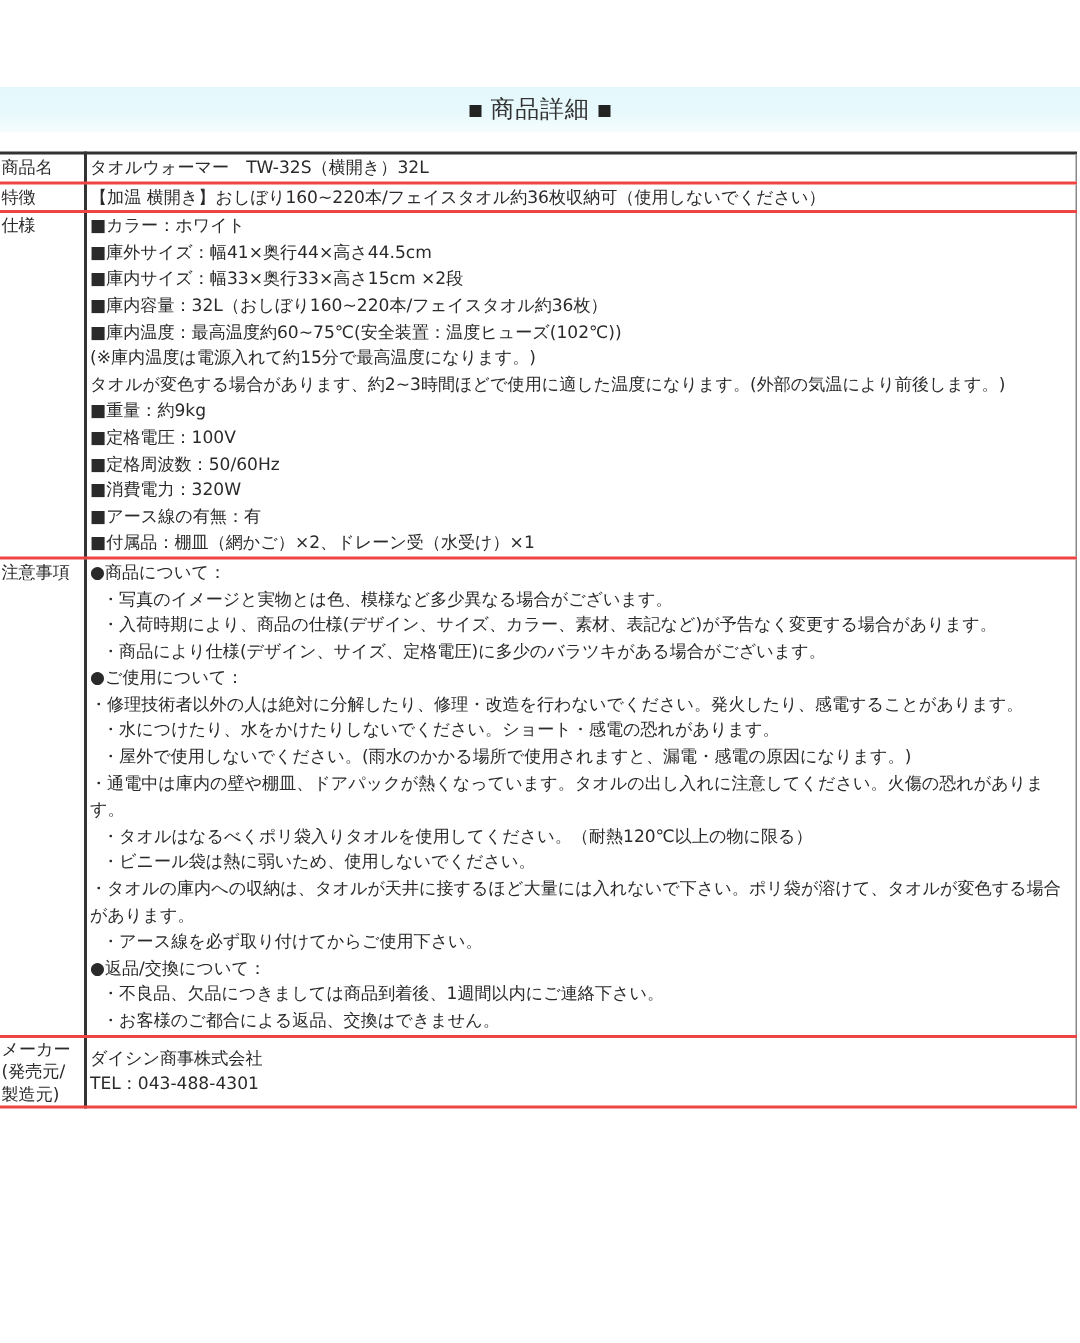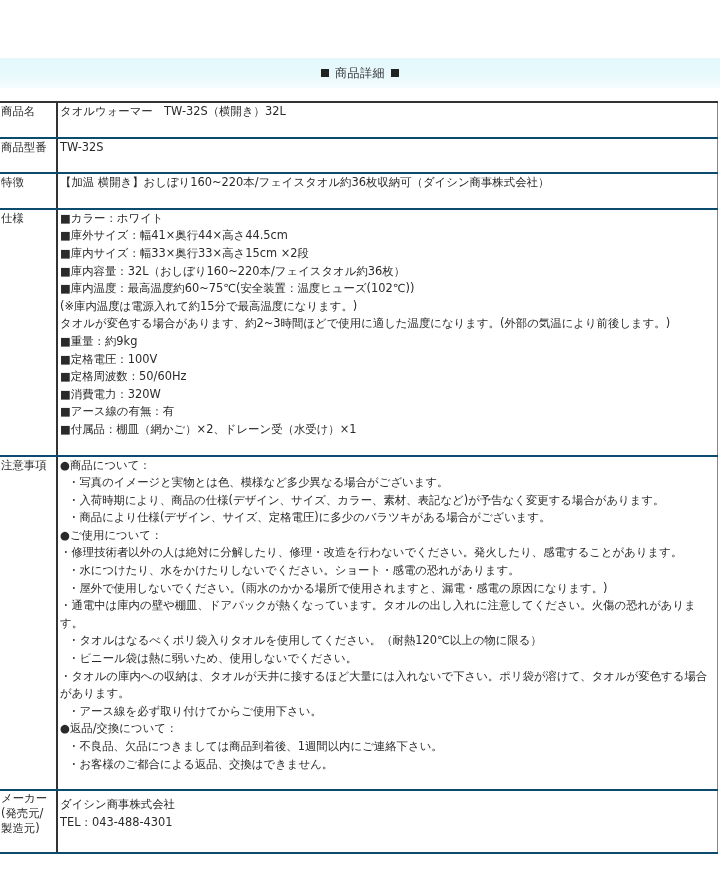--- a/index.html
+++ b/index.html
@@ -20,21 +20,21 @@
     left: 0;
     top: 58px;
     width: 720px;
     height: 30px;
     background: linear-gradient(to bottom, #e4f8fc 0%, #e8f9fc 60%, #f6fdfe 100%);
     display: flex;
     align-items: center;
     justify-content: center;
   }
   .header-title {
-    font-size: 12px;
+    font-size: 16px;
     color: #333;
     letter-spacing: 0.5px;
   }
   .header-title .sq {
     display: inline-block;
     width: 8px;
     height: 8px;
     background: #222;
     margin: 0 6px;
     vertical-align: 0px;
@@ -44,23 +44,23 @@
     left: 0;
     top: 101px;
     width: 718px;
     border-collapse: collapse;
     table-layout: fixed;
     font-size: 11.4px;
     line-height: 17.6px;
   }
   table.spec td {
     border-top: 2px solid #333;
-    border-bottom: 2px solid #0c4a6e;
+    border-bottom: 2px solid #ef4444;
     vertical-align: top;
-    padding: 0 1px 16px 2px;
+    padding: 0 1px 0 2px;
     color: #2a2a2a;
     margin-top: 16px;
   }
   table.spec td.label {
     width: 54px;
     border-right: 2px solid #333;
     padding-left: 1px;
     white-space: normal;
   }
   table.spec td.value {
@@ -84,26 +84,22 @@
   </div>
 </div>
 
 <table class="spec">
   <tbody>
       <tr>
     <td class="label">商品名</td>
     <td class="value">タオルウォーマー　TW-32S（横開き）32L</td>
   </tr>
   <tr>
-    <td class="label">商品型番</td>
-    <td class="value">TW-32S</td>
-  </tr>
-  <tr>
     <td class="label">特徴</td>
-    <td class="value">【加温 横開き】おしぼり160~220本/フェイスタオル約36枚収納可（ダイシン商事株式会社）</td>
+    <td class="value">【加温 横開き】おしぼり160~220本/フェイスタオル約36枚収納可（使用しないでください）</td>
   </tr>
   <tr>
     <td class="label">仕様</td>
     <td class="value">
       <span class="line">■カラー：ホワイト</span>
       <span class="line">■庫外サイズ：幅41×奥行44×高さ44.5cm</span>
       <span class="line">■庫内サイズ：幅33×奥行33×高さ15cm ×2段</span>
       <span class="line">■庫内容量：32L（おしぼり160~220本/フェイスタオル約36枚）</span>
       <span class="line">■庫内温度：最高温度約60~75℃(安全装置：温度ヒューズ(102℃))</span>
       <span class="line">(※庫内温度は電源入れて約15分で最高温度になります。)</span>

